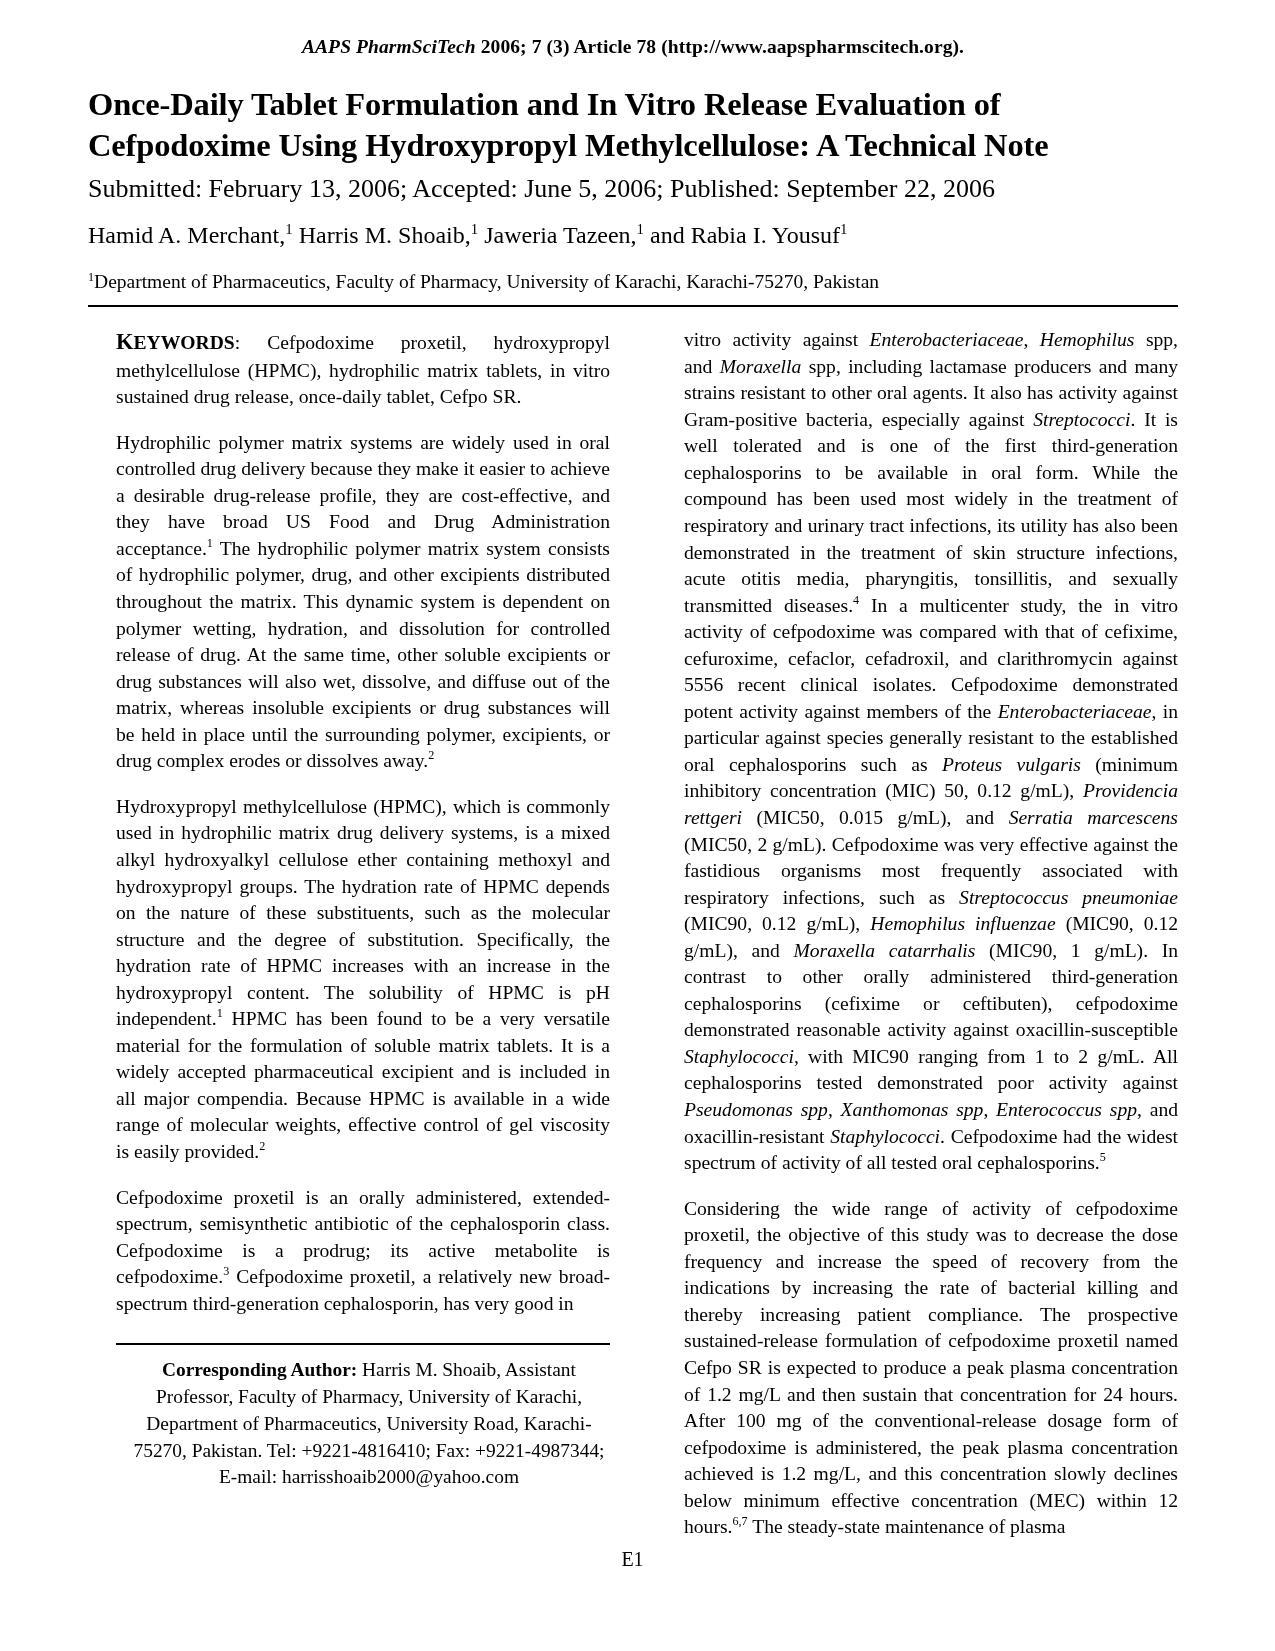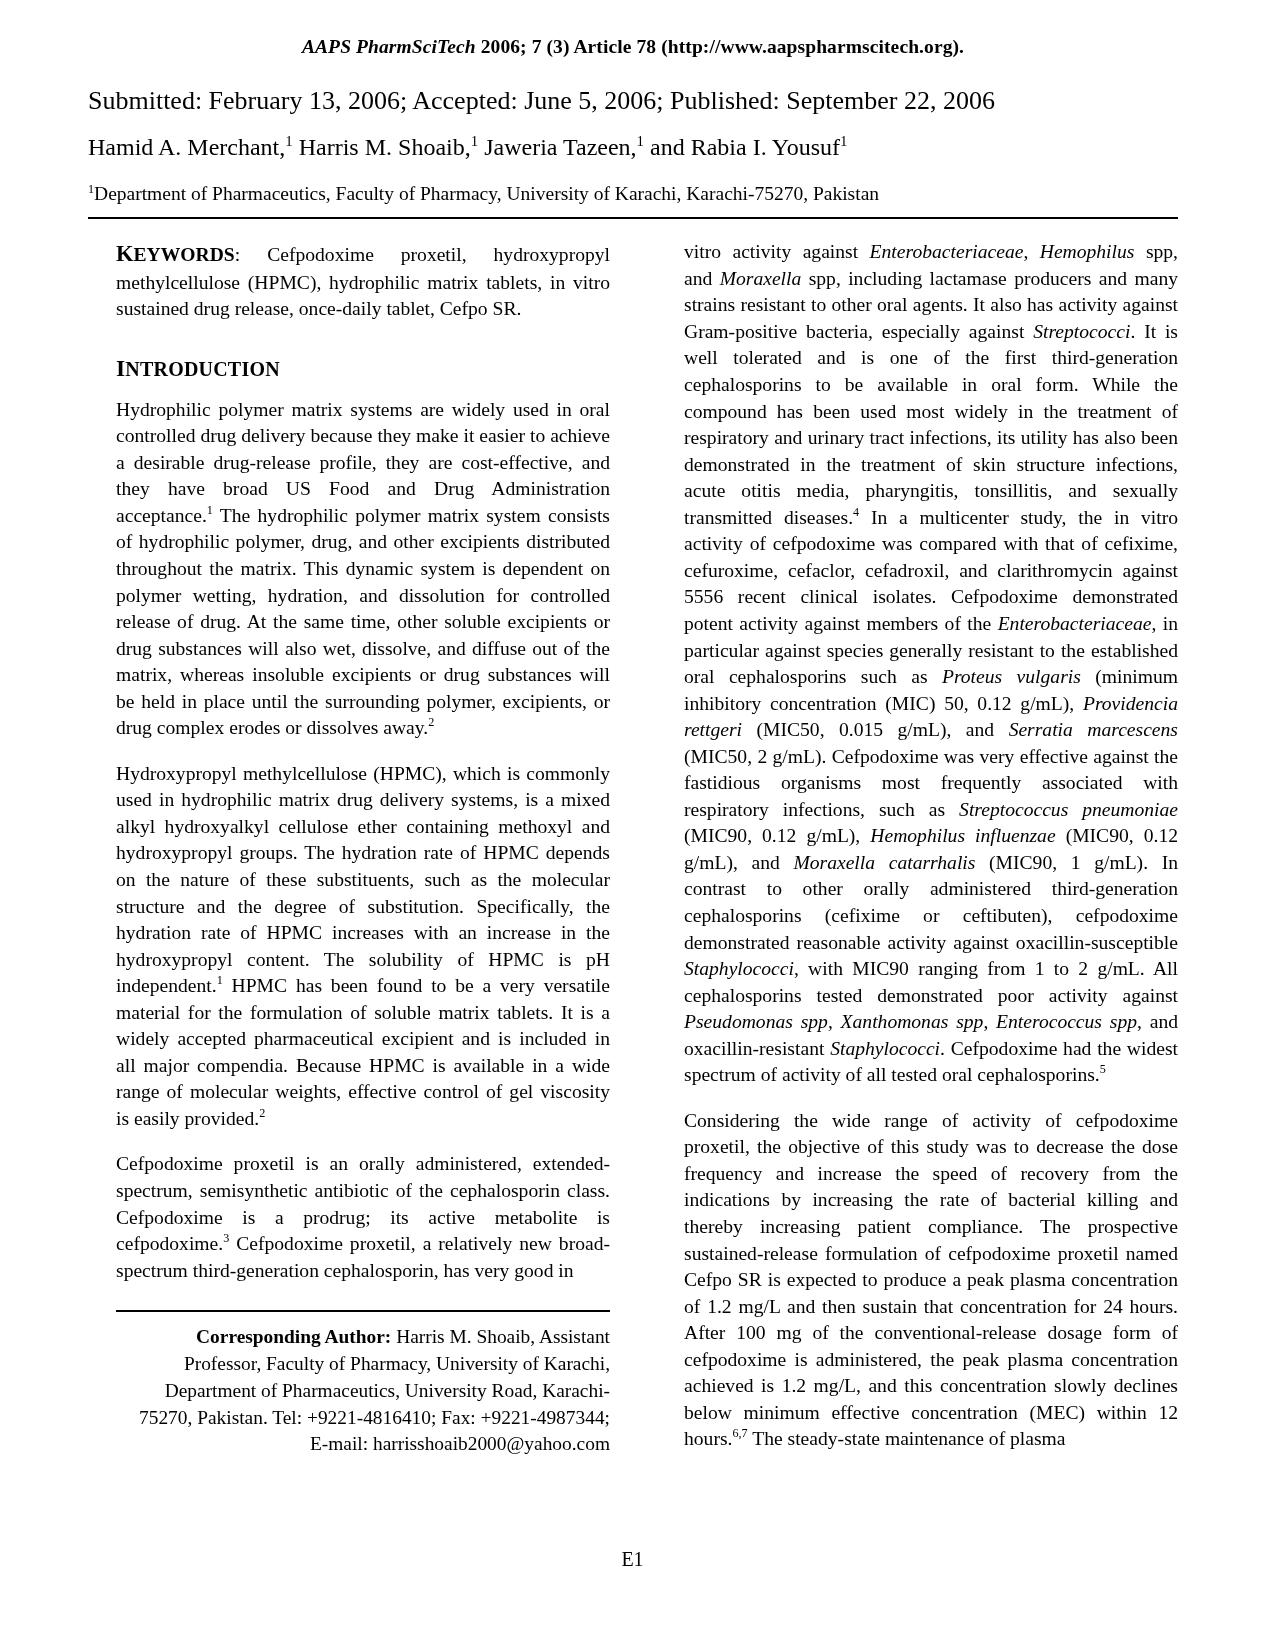--- a/index.html
+++ b/index.html
@@ -114,21 +114,21 @@
   i, em { font-style: italic; }
 
   
   .corr-box {
     margin-top: 26px;
     border-top: 2.2px solid #000;
     padding-top: 12px;
     padding-left: 12px;
     font-size: 19.4px;
     line-height: 1.38;
-    text-align: right;
+    text-align: center;
   }
   .corr-box .corr-label { font-weight: bold; }
 
   
   .folio {
     position: absolute;
     left: 0;
     right: 10px;
     top: 1548px;
     text-align: center;
@@ -138,38 +138,38 @@
 </head>
 <body>
 
 <div class="page">
   <div class="content">
 
     <div class="journal-line">
       <span class="jname">AAPS PharmSciTech</span><span> 2006; 7 (3) Article 78 (http://www.aapspharmscitech.org).</span>
     </div>
 
+    <h1 class="title">Once-Daily Tablet Formulation and In Vitro Release Evaluation of Cefpodoxime Using Hydroxypropyl Methylcellulose: A Technical Note</h1>
 
     <div class="subline">Submitted: February 13, 2006; Accepted: June 5, 2006; Published: September 22, 2006</div>
 
     <div class="authors">
       <span>Hamid A. Merchant,</span><sup>1</sup><span> Harris M. Shoaib,</span><sup>1</sup><span> Jaweria Tazeen,</span><sup>1</sup><span> and Rabia I. Yousuf</span><sup>1</sup>
     </div>
 
     <div class="affil"><sup>1</sup><span>Department of Pharmaceutics, Faculty of Pharmacy, University of Karachi, Karachi-75270, Pakistan</span></div>
 
     <div class="rule-top"></div>
 
     <div class="columns">
 
       <div class="col col-left">
 
         <p><span class="kw-label"><span class="big">K</span><span>EYWORDS</span></span><span>: </span><span>Cefpodoxime proxetil, hydroxypropyl methylcellulose (HPMC), hydrophilic matrix tablets, in vitro sustained drug release, once-daily tablet, Cefpo SR.</span></p>
 
-        <div class="smallcaps-head"><span class="big">I</span><span>NTRODUCTION</span></div>
 
         <p><span>Hydrophilic polymer matrix systems are widely used in oral controlled drug delivery because they make it easier to achieve a desirable drug-release profile, they are cost-effective, and they have broad US Food and Drug Administration acceptance.</span><sup>1</sup><span> The hydrophilic polymer matrix system consists of hydrophilic polymer, drug, and other excipients distributed throughout the matrix. This dynamic system is dependent on polymer wetting, hydration, and dissolution for controlled release of drug. At the same time, other soluble excipients or drug substances will also wet, dissolve, and diffuse out of the matrix, whereas insoluble excipients or drug substances will be held in place until the surrounding polymer, excipients, or drug complex erodes or dissolves away.</span><sup>2</sup></p>
 
         <p><span>Hydroxypropyl methylcellulose (HPMC), which is commonly used in hydrophilic matrix drug delivery systems, is a mixed alkyl hydroxyalkyl cellulose ether containing methoxyl and hydroxypropyl groups. The hydration rate of HPMC depends on the nature of these substituents, such as the molecular structure and the degree of substitution. Specifically, the hydration rate of HPMC increases with an increase in the hydroxypropyl content. The solubility of HPMC is pH independent.</span><sup>1</sup><span> HPMC has been found to be a very versatile material for the formulation of soluble matrix tablets. It is a widely accepted pharmaceutical excipient and is included in all major compendia. Because HPMC is available in a wide range of molecular weights, effective control of gel viscosity is easily provided.</span><sup>2</sup></p>
 
         <p class="tight"><span>Cefpodoxime proxetil is an orally administered, extended-spectrum, semisynthetic antibiotic of the cephalosporin class. Cefpodoxime is a prodrug; its active metabolite is cefpodoxime.</span><sup>3</sup><span> Cefpodoxime proxetil, a relatively new broad-spectrum third-generation cephalosporin, has very good in</span></p>
 
         <div class="corr-box">
           <span class="corr-label">Corresponding Author:</span><span> Harris M. Shoaib, Assistant Professor, Faculty of Pharmacy, University of Karachi, Department of Pharmaceutics, University Road, Karachi-75270, Pakistan. Tel: +9221-4816410; Fax: +9221-4987344; E-mail: harrisshoaib2000@yahoo.com</span>
         </div>

